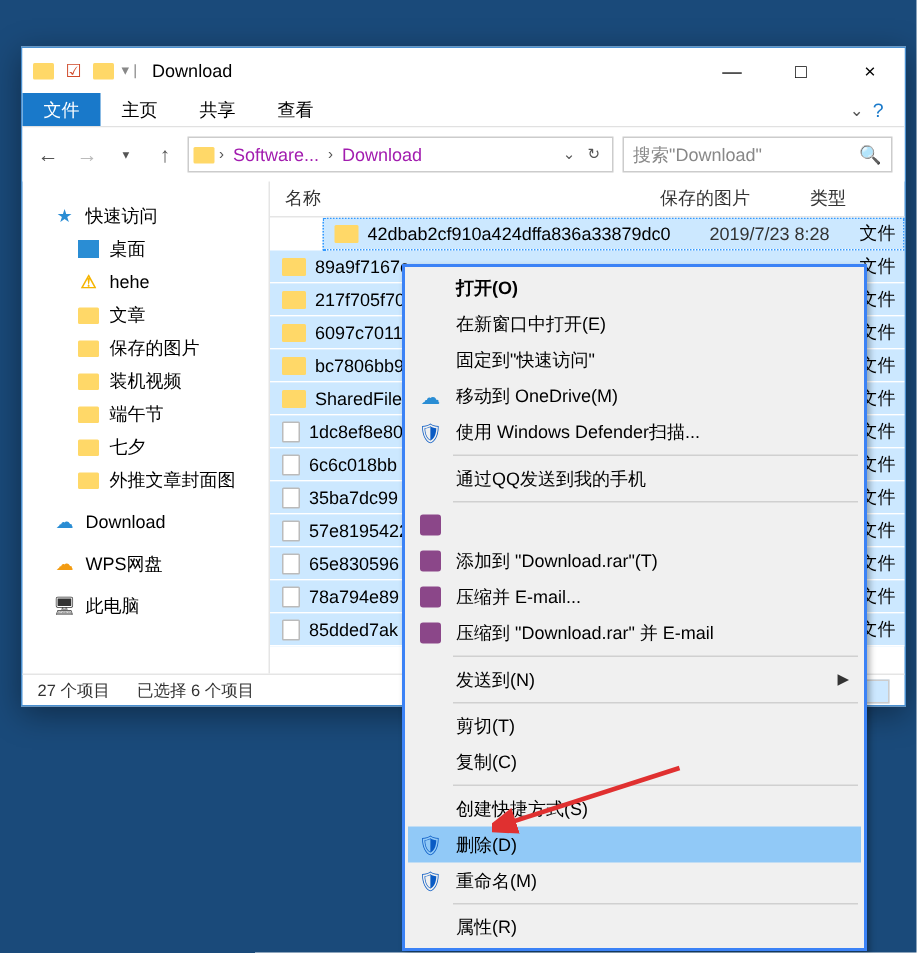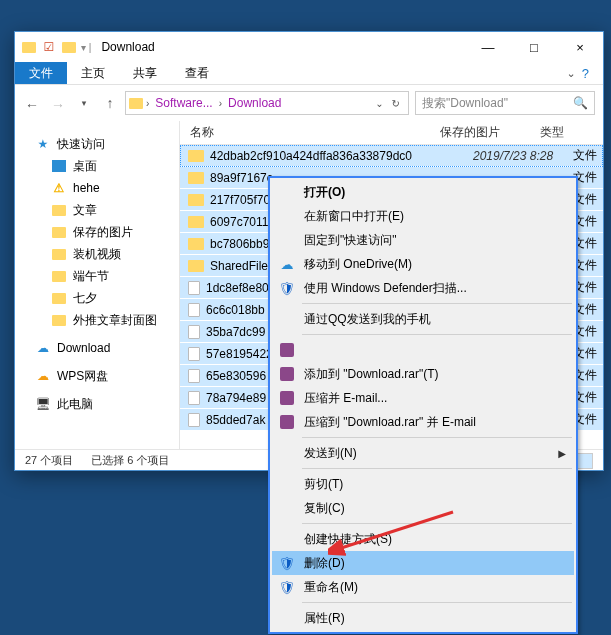--- a/index.html
+++ b/index.html
@@ -34,25 +34,25 @@
 .cloud-b { color: #2a8dd4; }
 .cloud-o { color: #f39c12; }
 .pc { color: #333; }
 .content { flex: 1; display: flex; flex-direction: column; }
 .col-headers { height: 24px; display: flex; align-items: center; font-size: 12px; color: #333; border-bottom: 1px solid #e5e5e5; }
 .col-name { width: 260px; padding-left: 10px; }
 .col-date { width: 100px; }
 .col-type { flex: 1; }
 .files { flex: 1; overflow: hidden; }
 .file-row { height: 22px; display: flex; align-items: center; font-size: 12px; background: #cce8ff; border-bottom: 1px solid #fff; }
-.file-row.first { background: #cce8ff; outline: 1px dotted #3399ff; outline-offset: -1px; }
+.file-row.first { background: #cce8ff; outline: 1px dotted #3399ff; outline-offset: -1px; margin-left: 35px; }
 .file-icon { width: 16px; height: 12px; background: #ffd868; margin-left: 8px; margin-right: 6px; border-radius: 1px; }
 .file-icon.doc { background: #fff; border: 1px solid #bbb; height: 14px; width: 12px; }
 .file-name { flex: 1; white-space: nowrap; overflow: hidden; }
-.file-date { width: 100px; color: #333; font-style: italic; }
+.file-date { width: 100px; color: #333; }
 .file-type { width: 30px; }
 .statusbar { height: 22px; border-top: 1px solid #e5e5e5; display: flex; align-items: center; font-size: 11px; color: #333; padding: 0 10px; gap: 18px; }
 .statusbar .view-icons { margin-left: auto; display: flex; gap: 4px; }
 .view-ic { width: 18px; height: 16px; border: 1px solid #ccc; }
 
 .ctx-menu { position: absolute; left: 268px; top: 176px; width: 310px; background: #f0f0f0; border: 2px solid #3b82f6; box-shadow: 2px 2px 4px rgba(0,0,0,0.3); padding: 2px; }
 .ctx-item { height: 24px; display: flex; align-items: center; font-size: 12px; color: #000; padding-left: 32px; position: relative; }
 .ctx-item.hover { background: #91c9f7; }
 .ctx-item .sub-arr { margin-left: auto; margin-right: 8px; font-size: 10px; color: #333; }
 .ctx-sep { height: 1px; background: #d0d0d0; margin: 3px 2px 3px 30px; }

